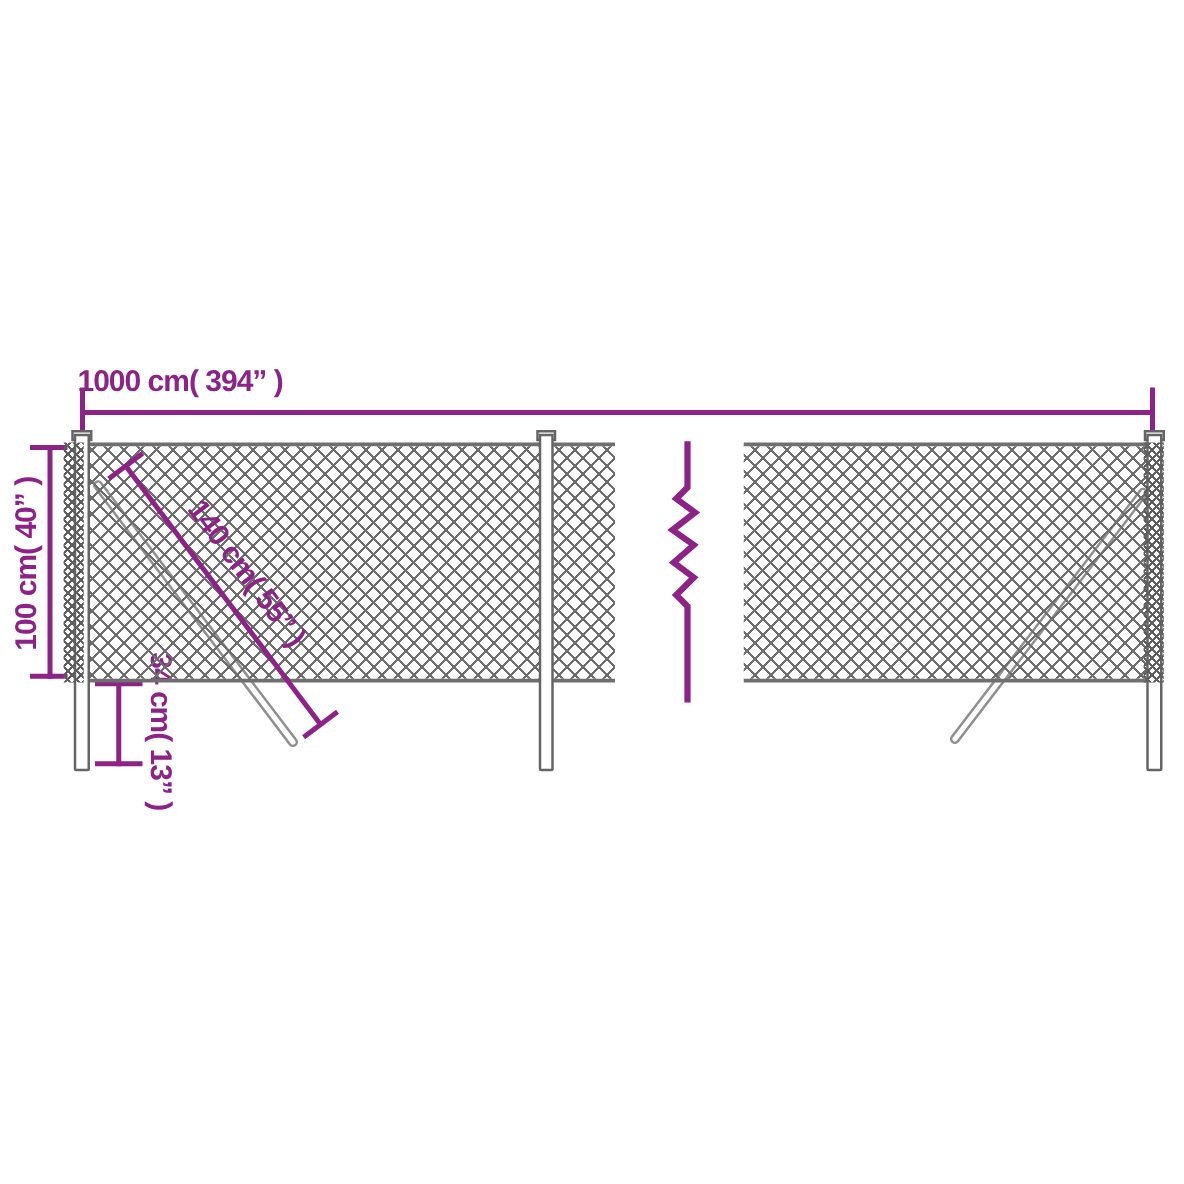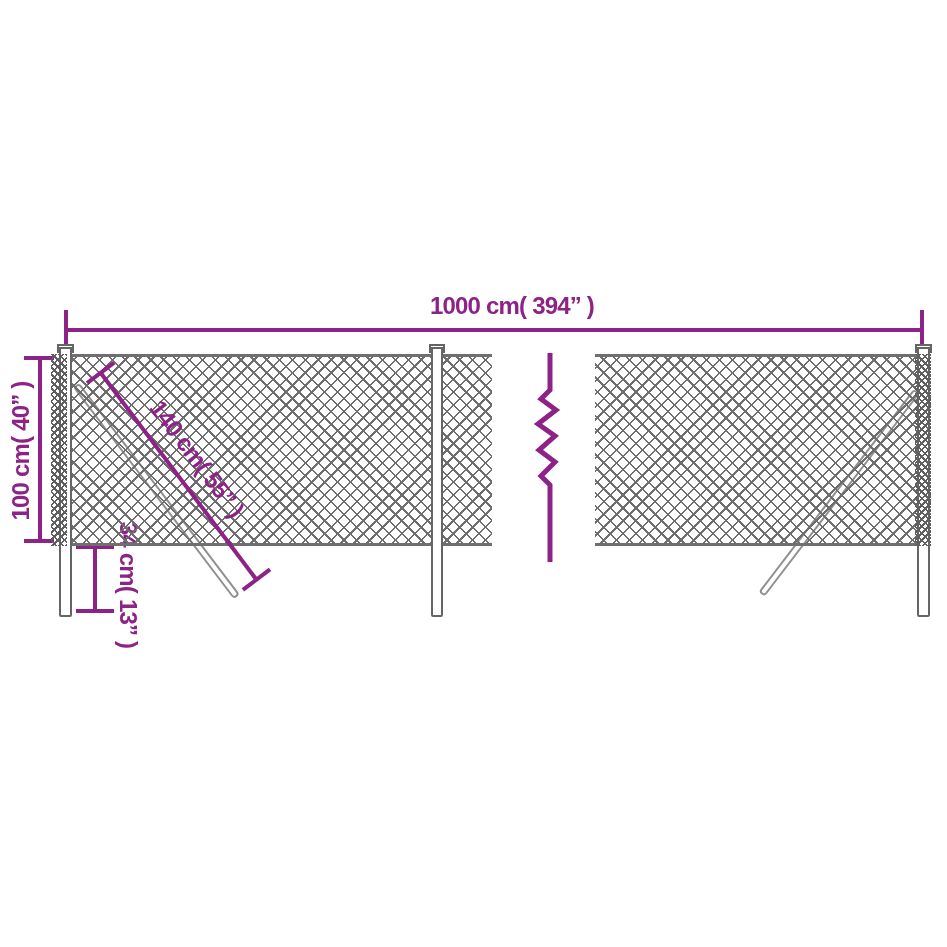--- a/index.html
+++ b/index.html
@@ -10,21 +10,21 @@
   
   .mag { position:absolute; background:#8D2287; }
   .dim-label {
     position:absolute; color:#8D2287; font-weight:bold; font-size:24px;
     letter-spacing:-0.8px; white-space:nowrap; line-height:1.05;
   }
   
   .dim-top-line   { left:66px;  top:328px; width:856px; height:4px; }
   .dim-top-tick-l { left:64px;  top:310px; width:4px;  height:40px; }
   .dim-top-tick-r { left:920px; top:310px; width:4px;  height:40px; }
-  .dim-top-label  { left:84px;  top:293px; width:856px; text-align:center; }
+  .dim-top-label  { left:62px;  top:293px; width:856px; text-align:left; }
   
   .dim-left-line   { left:38px; top:358px; width:4px;  height:185px; }
   .dim-left-tick-t { left:24px; top:356px; width:30px; height:4px; }
   .dim-left-tick-b { left:24px; top:539px; width:30px; height:4px; }
   .dim-left-label  { left:21px; top:451px; transform:translate(-50%,-50%) rotate(-90deg); }
   
   .dim-depth-line   { left:93px; top:547px; width:4px;  height:66px; }
   .dim-depth-tick-t { left:76px; top:545px; width:38px; height:4px; }
   .dim-depth-tick-b { left:76px; top:609px; width:38px; height:4px; }
   .dim-depth-label  { left:128px; top:585px; transform:translate(-50%,-50%) rotate(90deg); }

